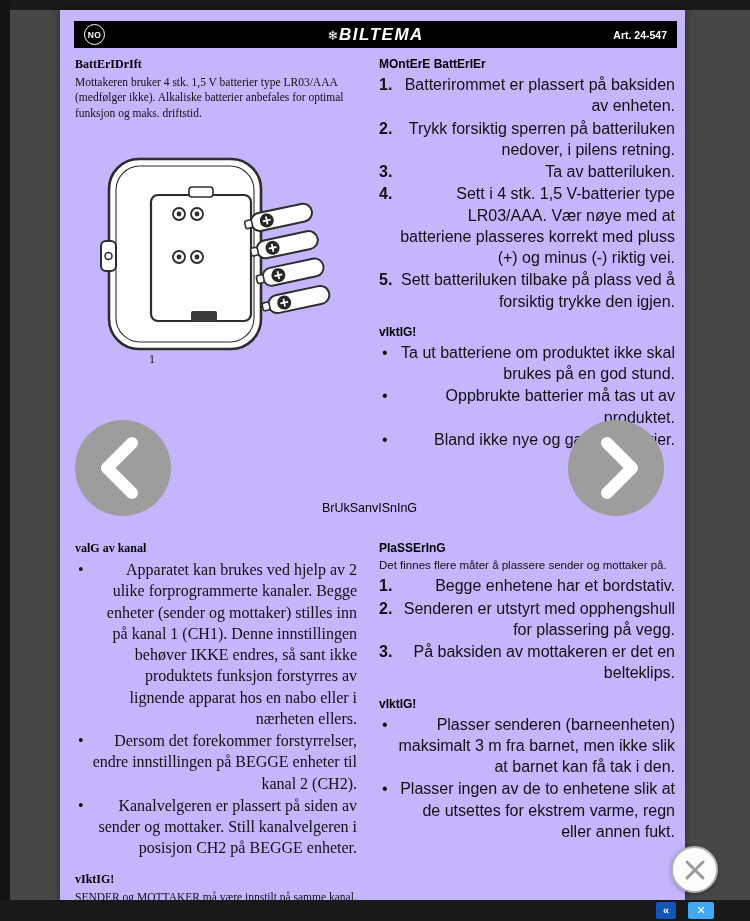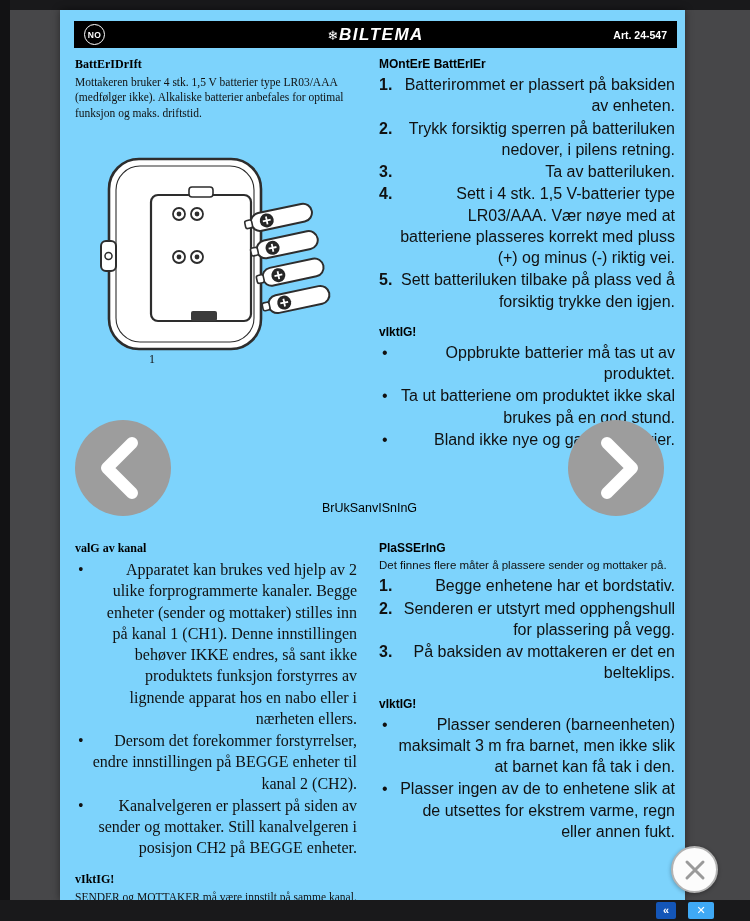--- a/index.html
+++ b/index.html
@@ -9,21 +9,21 @@
     font-family:"Liberation Sans","DejaVu Sans",sans-serif;
     -webkit-font-smoothing:antialiased;
   }
   .topbar{position:absolute;top:0;left:0;width:750px;height:10px;background:#19191b;}
   .leftstrip{position:absolute;top:0;left:0;width:10px;height:921px;background:#121214;}
   .bottombar{position:absolute;left:0;top:900px;width:750px;height:21px;background:#19191b;z-index:6;}
 
   
   .page{
     position:absolute;left:60px;top:10px;width:625px;height:890px;
-    background:#7dd3fc;box-shadow:0 0 8px rgba(0,0,0,.45);overflow:hidden;z-index:2;
+    background:#c4b5fd;box-shadow:0 0 8px rgba(0,0,0,.45);overflow:hidden;z-index:2;
   }
   .page-header{
     position:absolute;left:14px;top:11px;right:8px;height:27px;background:#000;
     display:flex;align-items:center;padding:0 10px;box-sizing:border-box;color:#fff;
   }
   .no-badge{
     width:19px;height:19px;border:1.6px solid #fff;border-radius:50%;
     display:flex;align-items:center;justify-content:center;
     font-size:8.5px;font-weight:bold;letter-spacing:.3px;flex:0 0 auto;
   }
@@ -157,22 +157,22 @@
       <h3 class="first">MOntErE BattErIEr</h3>
       <ol class="steps">
         <li>Batterirommet er plassert på baksiden av enheten.</li>
         <li>Trykk forsiktig sperren på batteriluken nedover, i pilens retning.</li>
         <li>Ta av batteriluken.</li>
         <li>Sett i 4 stk. 1,5 V-batterier type LR03/AAA. Vær nøye med at batteriene plasseres korrekt med pluss (+) og minus (-) riktig vei.</li>
         <li>Sett batteriluken tilbake på plass ved å forsiktig trykke den igjen.</li>
       </ol>
       <h3>vIktIG!</h3>
       <ul class="bullets">
+        <li>Ta ut batteriene om produktet ikke skal brukes på en god stund.</li>
         <li>Oppbrukte batterier må tas ut av produktet.</li>
-        <li>Ta ut batteriene om produktet ikke skal brukes på en god stund.</li>
         <li>Bland ikke nye og gamle batterier.</li>
       </ul>
     </div>
   </div>
 
   <div class="navband">
     <div class="nav-circle nav-prev">
       <svg width="96" height="96" viewBox="0 0 96 96">
         <polyline points="57,23 32,48 57,73" fill="none" stroke="#ffffff" stroke-width="12" stroke-linecap="round" stroke-linejoin="round"></polyline>
       </svg>

